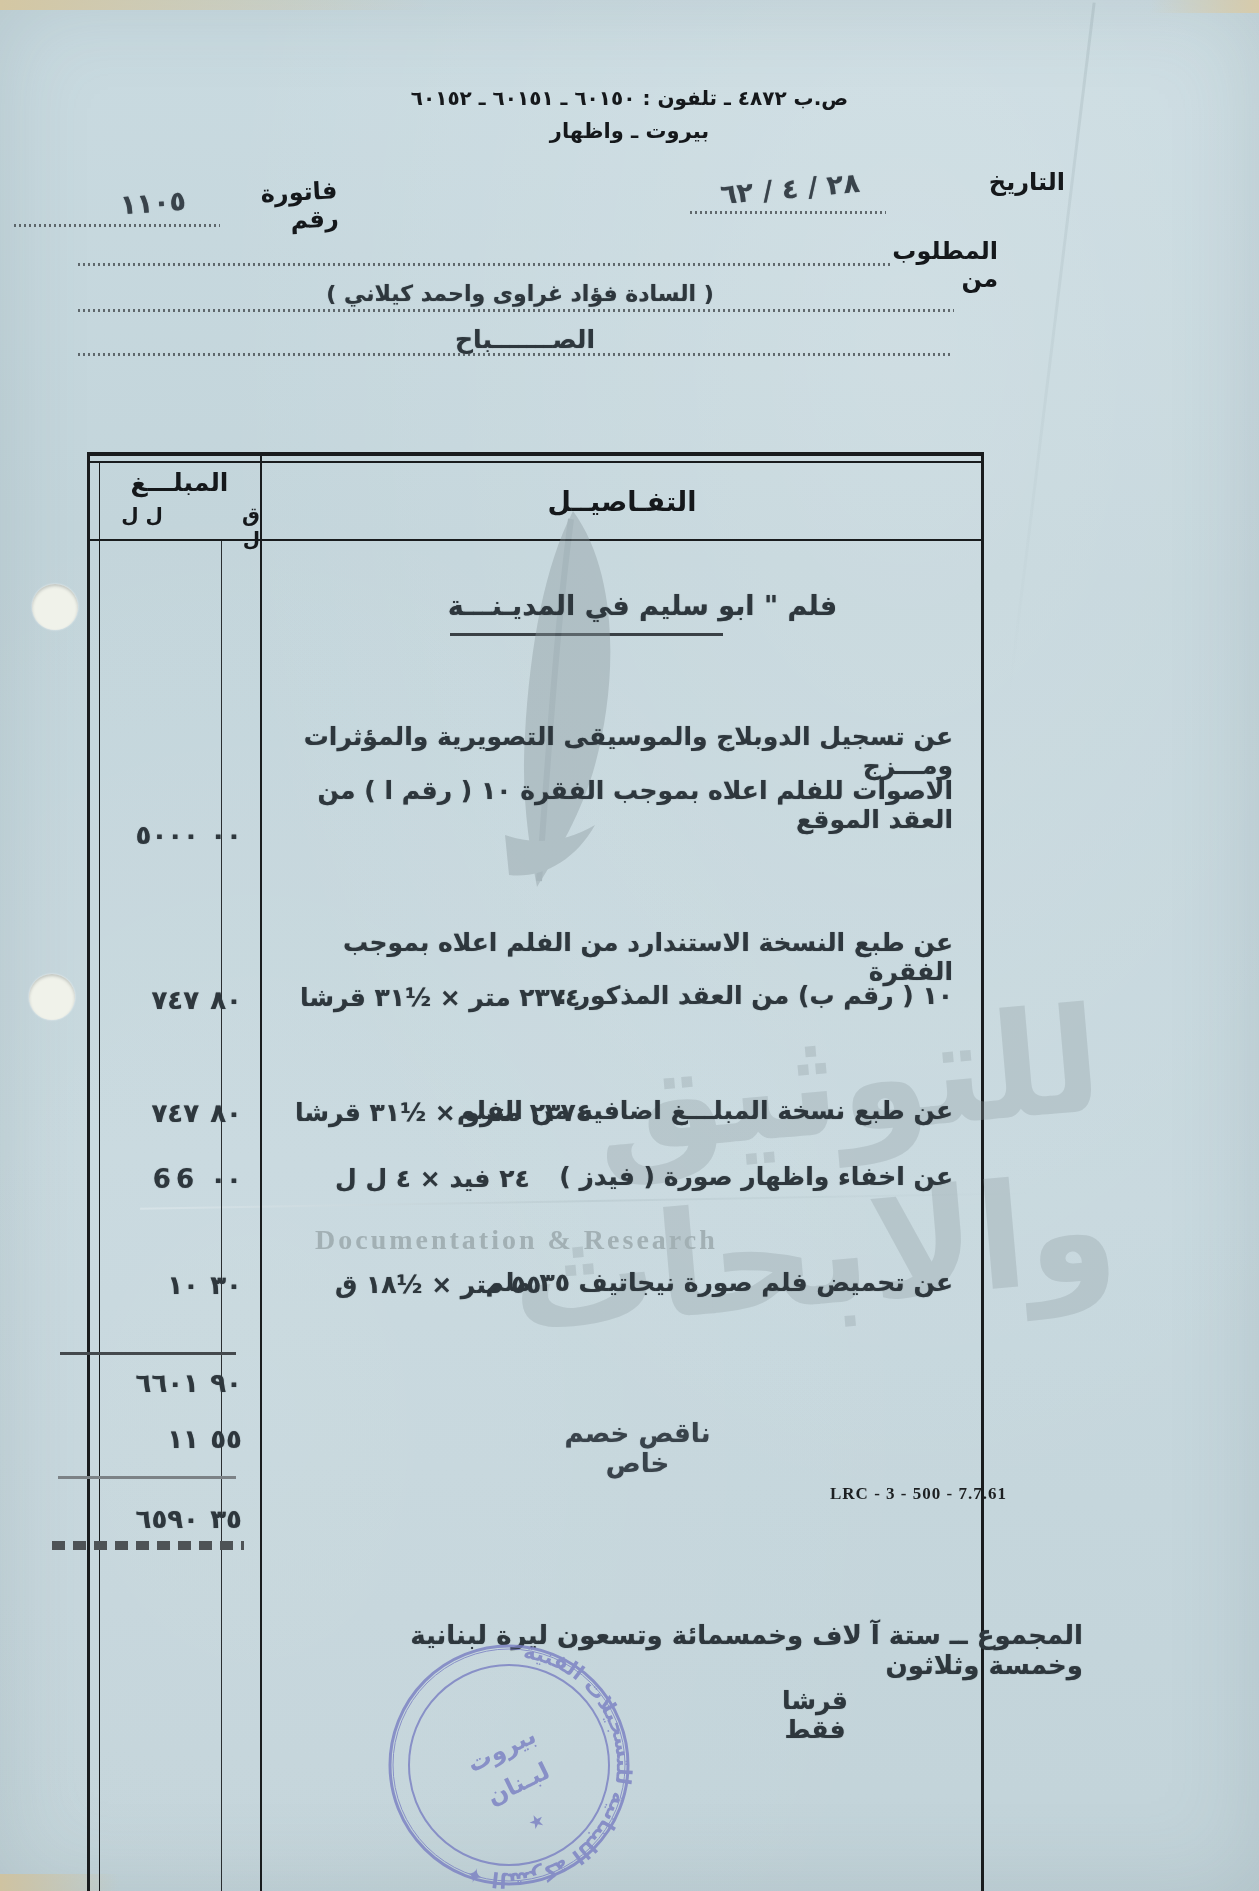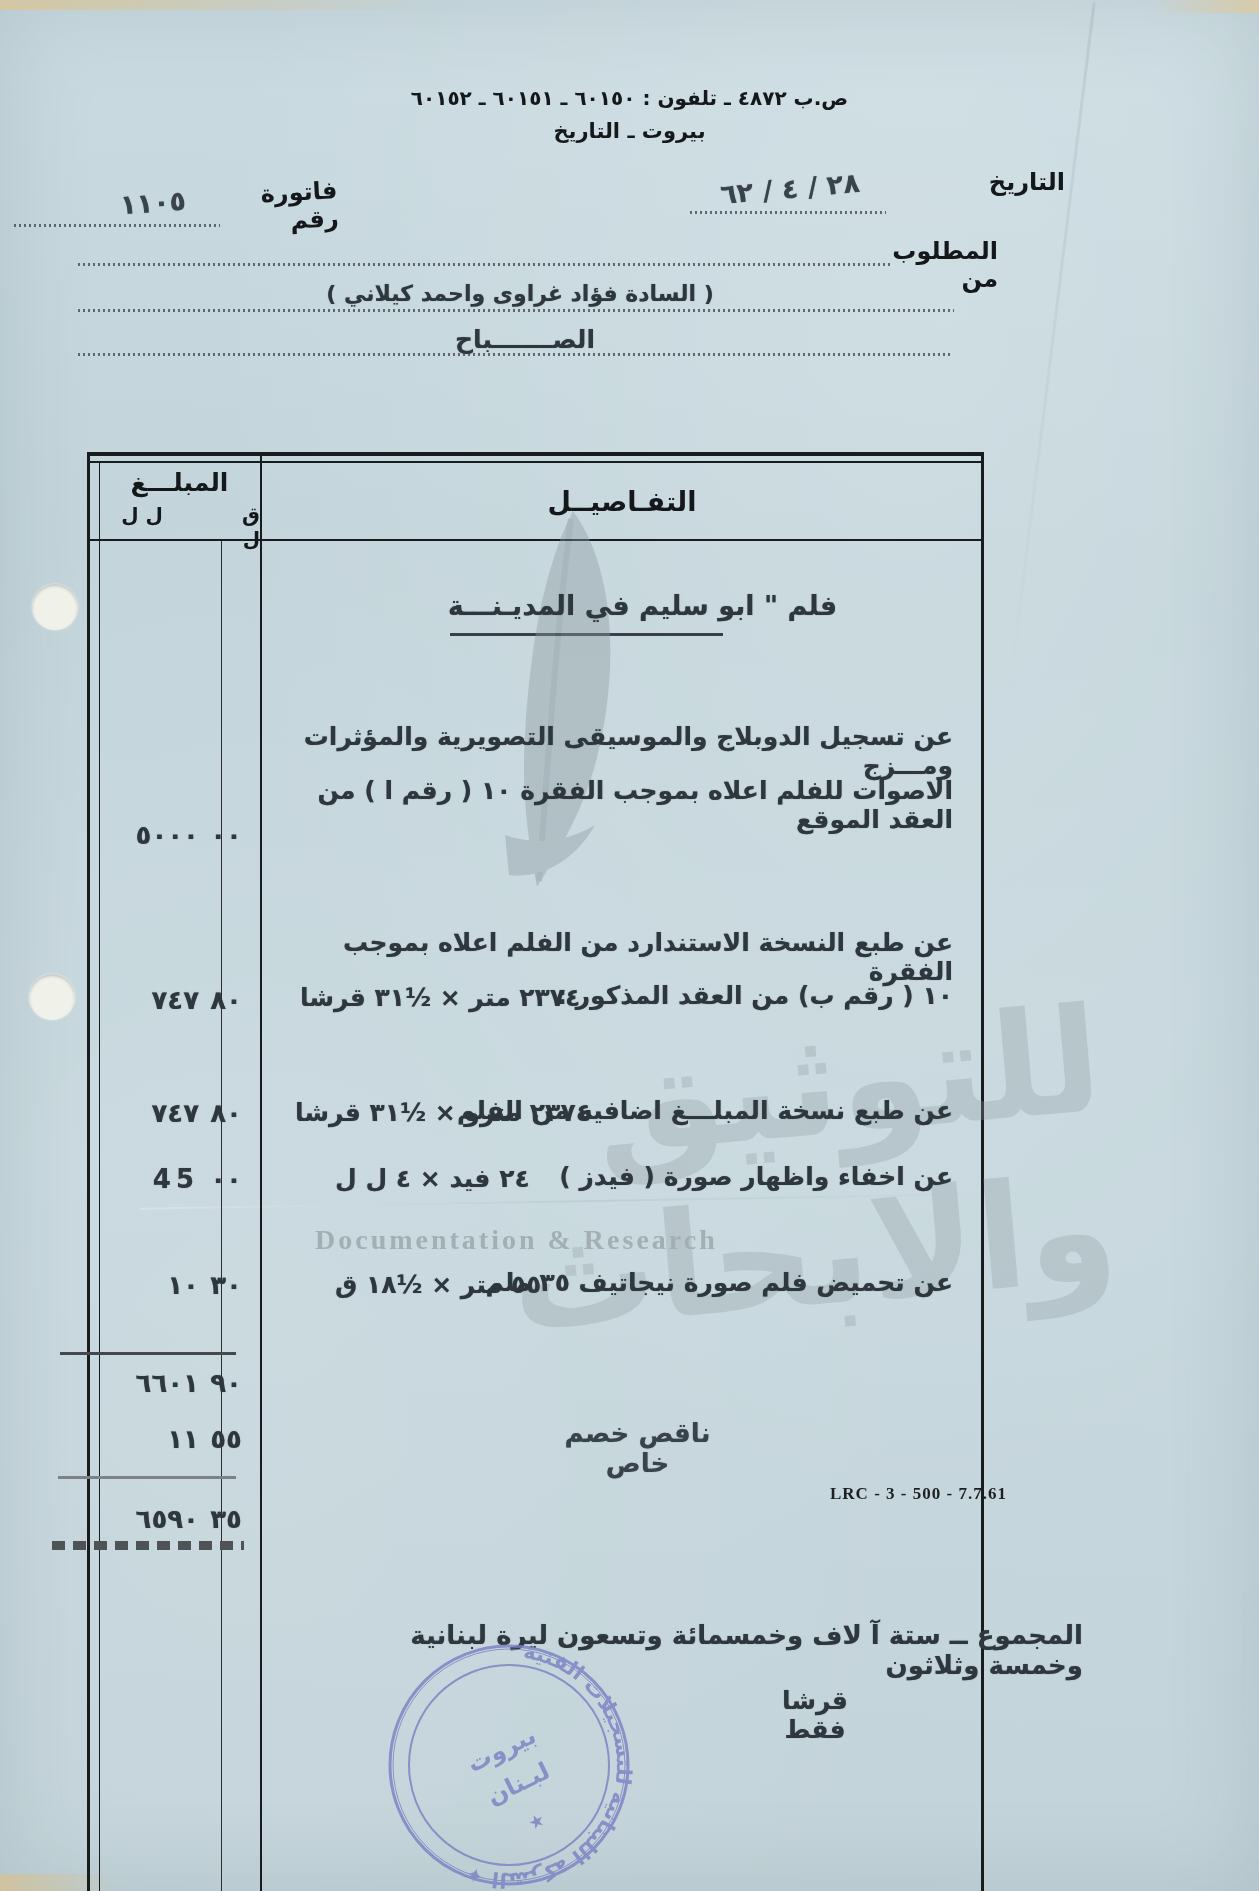--- a/index.html
+++ b/index.html
@@ -49,21 +49,21 @@
 
   <svg class="abs" style="left:445px;top:505px;z-index:1;opacity:.40;" width="230" height="390" viewBox="0 0 230 390">
     <path d="M128,6 C175,70 172,180 150,260 C138,305 112,350 92,382 C84,340 76,290 80,230 C85,140 100,60 128,6 Z" fill="#8d9ba0"></path>
     <path d="M126,14 C112,120 104,240 94,376" stroke="#77868c" stroke-width="6" fill="none"></path>
     <path d="M60,330 C90,340 120,338 150,320 C130,356 96,374 64,370 Z" fill="#8d9ba0"></path>
   </svg>
   <div class="wm-ar ar" style="left:170px;top:1015px;width:940px;font-size:145px;z-index:1;transform:rotate(-5deg);">للتوثيق والابحاث</div>
   <div class="wm-en" style="left:315px;top:1224px;width:700px;font-size:28px;z-index:1;font-family:Liberation Serif, serif;">Documentation &amp; Research</div>
 
   <div class="abs ar print" style="left:0;top:86px;width:1259px;text-align:center;font-size:20px;">ص.ب ٤٨٧٢ ـ تلفون : ٦٠١٥٠ ـ ٦٠١٥١ ـ ٦٠١٥٢</div>
-  <div class="abs ar print" style="left:0;top:119px;width:1259px;text-align:center;font-size:21px;">بيروت ـ التاريخ</div>
+  <div class="abs ar print" style="left:0;top:119px;width:1259px;text-align:center;font-size:21px;">بيروت ـ واظهار</div>
 
   <div class="abs ar print" style="left:975px;top:168px;width:90px;font-size:24px;">التاريخ</div>
   <div class="dotline" style="left:690px;top:211px;width:196px;"></div>
   <div class="abs ar hand" style="left:695px;top:173px;width:190px;text-align:center;font-size:27px;transform:rotate(-5deg);letter-spacing:2px;">٢٨ / ٤ / ٦٢</div>
 
   <div class="abs ar print" style="left:228px;top:179px;width:110px;font-size:24px;transform:rotate(-3deg);">فاتورة رقم</div>
   <div class="dotline" style="left:14px;top:224px;width:206px;"></div>
   <div class="abs ar hand" style="left:108px;top:187px;width:90px;text-align:center;font-size:27px;transform:rotate(-4deg);letter-spacing:3px;">١١٠٥</div>
 
   <div class="abs ar print" style="left:898px;top:237px;width:100px;font-size:24px;">المطلوب من</div>
@@ -101,21 +101,21 @@
   <span class="amt ll ar type" style="top:985px;">٧٤٧</span>
   <span class="amt ql ar type" style="top:985px;">٨٠</span>
 
   <div class="rowdesc ar type" style="top:1096px;z-index:3;">عن طبع نسخة المبلـــغ اضافية من الفلم</div>
   <span class="calc ar type" style="left:295px;top:1098px;z-index:3;">٢٣٧٤ مترو × ½٣١ قرشا</span>
   <span class="amt ll ar type" style="top:1098px;">٧٤٧</span>
   <span class="amt ql ar type" style="top:1098px;">٨٠</span>
 
   <div class="rowdesc ar type" style="top:1162px;z-index:3;">عن اخفاء واظهار صورة ( فيدز )</div>
   <span class="calc ar type" style="left:335px;top:1164px;z-index:3;">٢٤ فيد × ٤ ل ل</span>
-  <span class="amt ll ar type" style="top:1164px;">45</span>
+  <span class="amt ll ar type" style="top:1164px;">66</span>
   <span class="amt ql ar type" style="top:1164px;">٠٠</span>
 
   <div class="rowdesc ar type" style="top:1268px;z-index:3;">عن تحميض فلم صورة نيجاتيف ٣٥ ملم</div>
   <span class="calc ar type" style="left:335px;top:1270px;z-index:3;">٥٥ متر × ½١٨ ق</span>
   <span class="amt ll ar type" style="top:1270px;">١٠</span>
   <span class="amt ql ar type" style="top:1270px;">٣٠</span>
 
   <div class="tline" style="left:60px;top:1352px;width:176px;height:3px;background:#44494d;"></div>
   <span class="amt ll ar type" style="top:1368px;">٦٦٠١</span>
   <span class="amt ql ar type" style="top:1368px;">٩٠</span>

